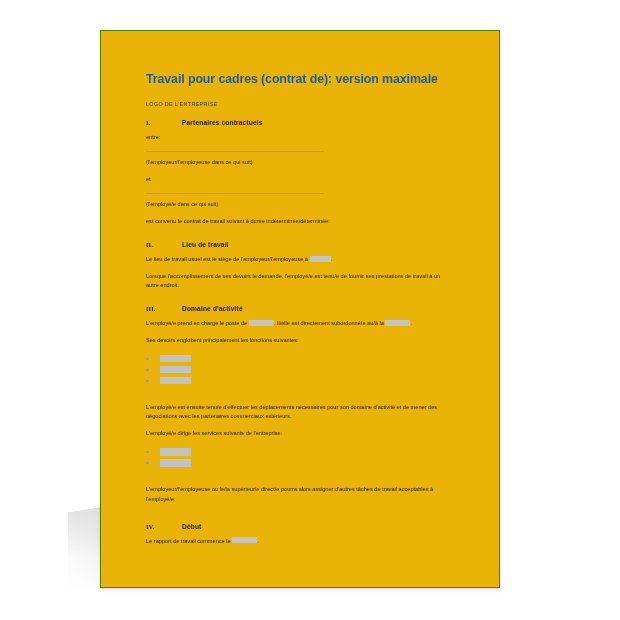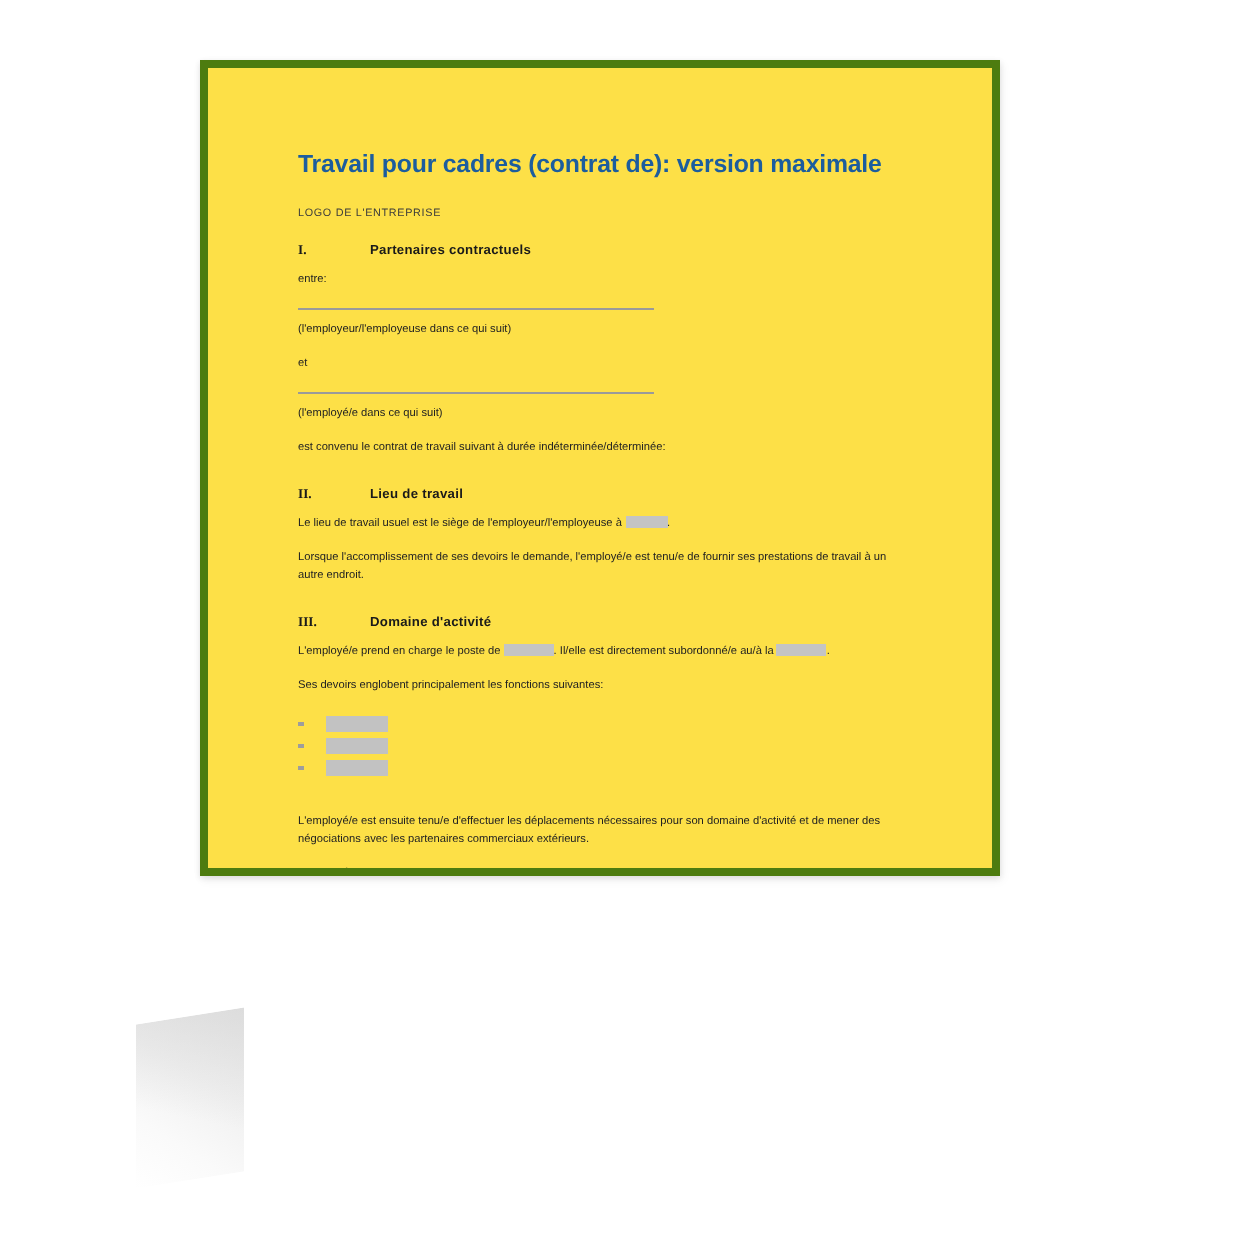--- a/index.html
+++ b/index.html
@@ -38,23 +38,23 @@
     position: absolute;
     inset: 0;
     background: linear-gradient(200deg, rgba(210,210,210,0.55) 0%, rgba(255,255,255,0) 60%);
   }
 
   .page {
     position: absolute;
     left: 100px;
     top: 30px;
     width: 400px;
-    height: 408px;
-    background: #fde047;
-    border: 4px solid #4d7c0f;
+    height: 558px;
+    background: #eab308;
+    border: 1px solid #4d7c0f;
     box-shadow: 0 1px 3px rgba(0,0,0,0.10), 1px 2px 5px rgba(0,0,0,0.06);
     box-sizing: border-box;
     z-index: 2;
     overflow: hidden;
   }
 
   .page-inner {
     padding: 41px 45px 0 45px;
   }
 

